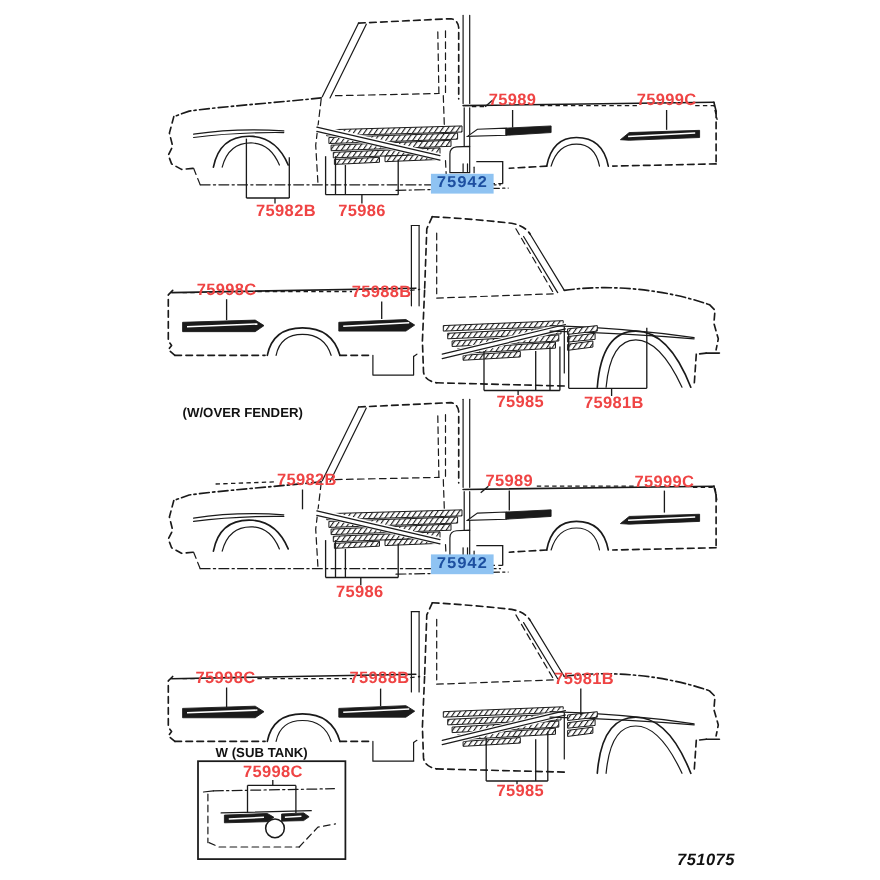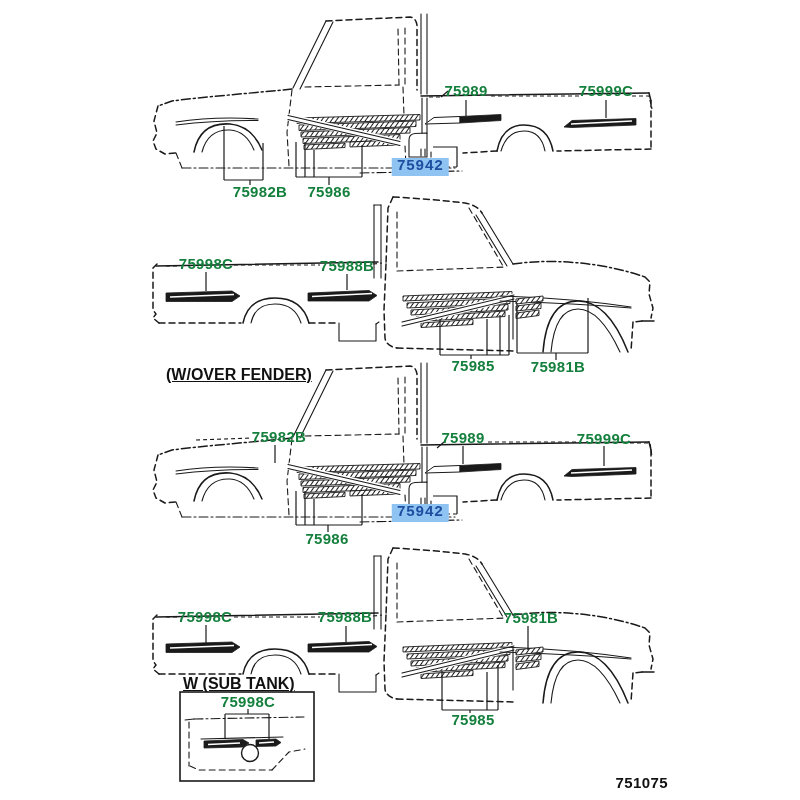--- a/index.html
+++ b/index.html
@@ -14,26 +14,26 @@
   .dd { stroke-dasharray:9 3 2 3; }
   .ld { fill:none; stroke:var(--ln); stroke-width:1.2; }
   .ldd{ fill:none; stroke:var(--ln); stroke-width:1.2; stroke-dasharray:4 3; }
   .band { fill:url(#hp); stroke:var(--ln); stroke-width:0.9; }
   .dk { fill:var(--ln); stroke:var(--ln); stroke-width:0.8; }
   .wt { fill:#fff; stroke:var(--ln); stroke-width:1; }
   .wl { fill:none; stroke:#ffffff; stroke-width:1.4; }
   .wub{ fill:none; stroke:#ffffff; stroke-width:7; }
   .labels { position:absolute; inset:0; }
   .plabel { position:absolute; transform:translate(-50%,-50%); font-weight:bold; font-size:15px;
-            letter-spacing:.3px; color:#15803d; white-space:nowrap; line-height:16px; }
+            letter-spacing:.3px; color:#ef4444; white-space:nowrap; line-height:16px; }
   .plabel.hl { background:var(--hl-bg); color:var(--hl-text); padding:1px 5px;font-family:Liberation Mono, monospace; }
-  .caption { position:absolute; transform:translate(0,-50%); font-weight:bold; font-size:16px;
-             color:#111; white-space:nowrap;text-decoration:underline; }
+  .caption { position:absolute; transform:translate(0,-50%); font-weight:bold; font-size:12px;
+             color:#111; white-space:nowrap; }
   .fig { position:absolute; transform:translate(-100%,-50%); font-weight:bold; font-size:15px;
-         letter-spacing:.4px; color:#111; white-space:nowrap; }
+         letter-spacing:.4px; color:#111; white-space:nowrap;font-style:italic; }
 </style>
 </head>
 <body>
 
 <div id="stage">
 
 <svg width="800" height="800" viewBox="0 0 800 800">
   <defs>
     <pattern id="hp" width="4" height="4" patternUnits="userSpaceOnUse" patternTransform="rotate(35)">
       <rect width="4" height="4" fill="#ffffff"></rect>
@@ -287,19 +287,19 @@
   <div class="plabel" style="left:463px;top:438px">75989</div>
   <div class="plabel" style="left:604px;top:439px">75999C</div>
   <div class="plabel hl" style="left:420px;top:513px">75942</div>
   <div class="plabel" style="left:327px;top:539px">75986</div>
 
   <div class="plabel" style="left:205px;top:617px">75998C</div>
   <div class="plabel" style="left:345px;top:617px">75988B</div>
   <div class="plabel" style="left:531px;top:618px">75981B</div>
   <div class="plabel" style="left:473px;top:720px">75985</div>
 
-  <div class="caption" style="left:183px;top:684px">W (SUB TANK)</div>
+  <div class="caption" style="left:196px;top:684px">W (SUB TANK)</div>
   <div class="plabel" style="left:248px;top:702px">75998C</div>
 
   <div class="fig" style="left:668px;top:782px">751075</div>
 </div>
 
 </div>
 
 </body></html>

